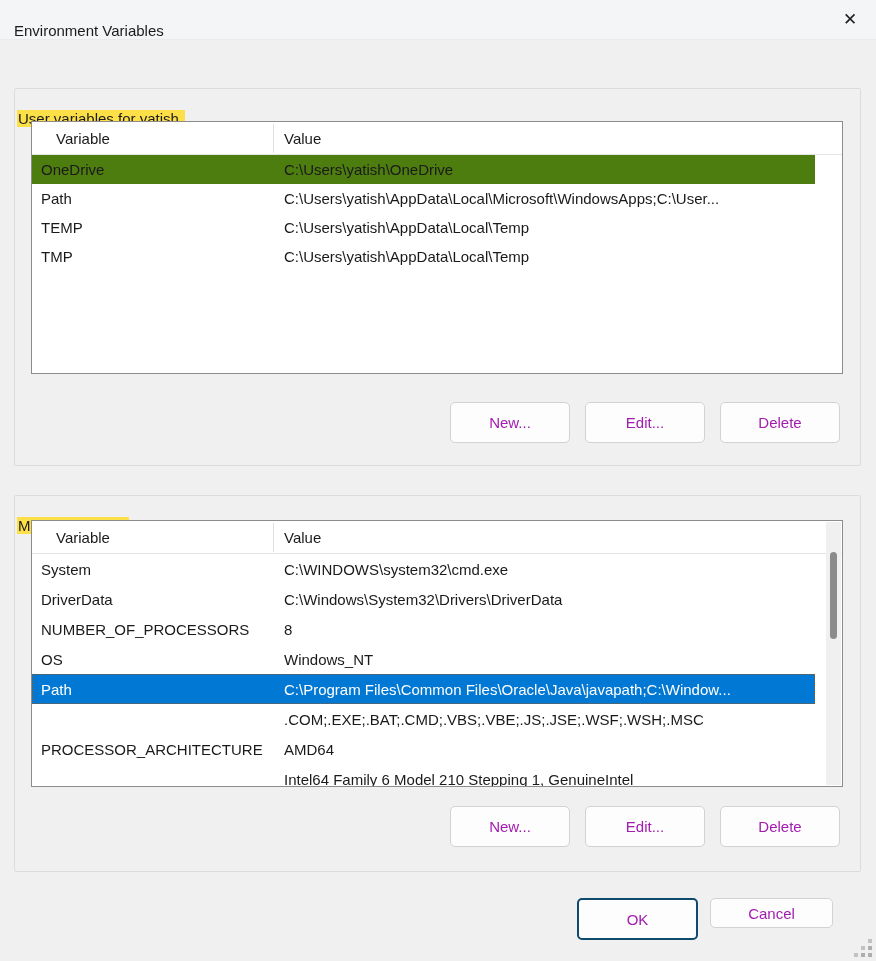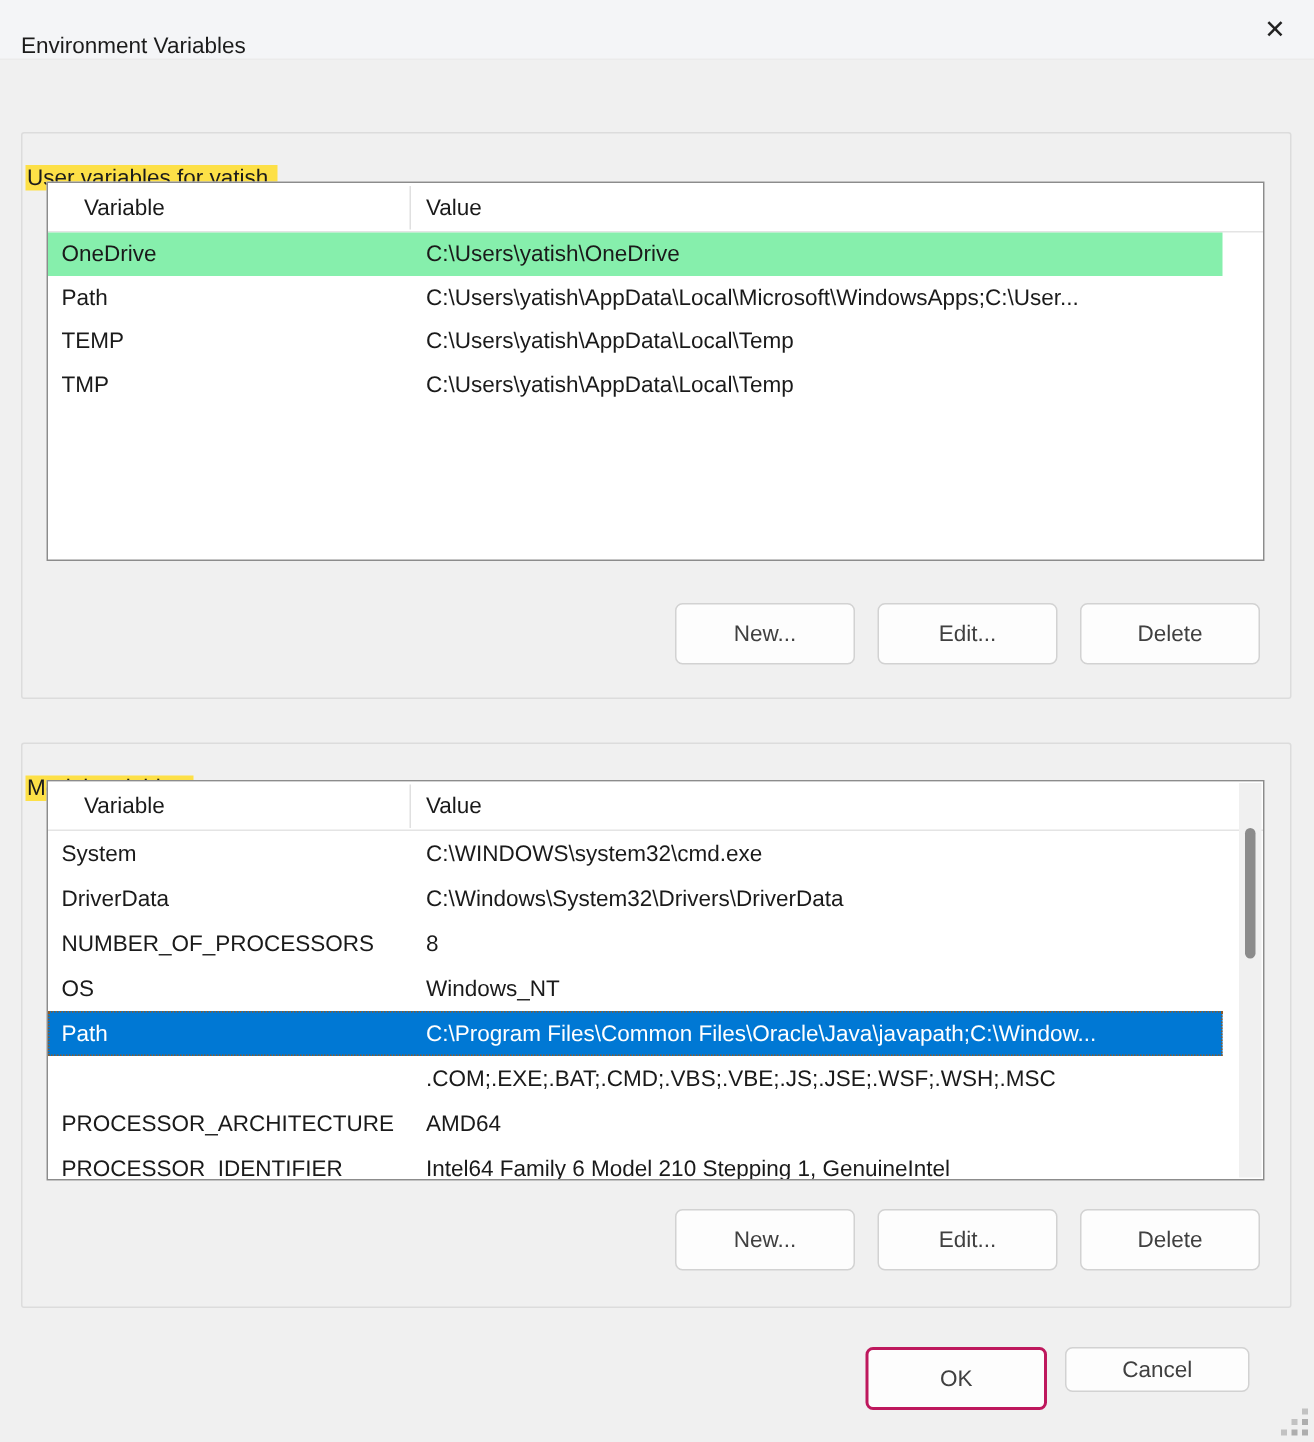--- a/index.html
+++ b/index.html
@@ -66,50 +66,50 @@
   }
   .lv-user .row { height:29px; }
   .lv-sys  .row { height:30px; }
   .row .cell {
     position:absolute; top:0; bottom:0;
     display:flex; align-items:center;
     overflow:hidden; white-space:nowrap;
   }
   .row .c-var { left:9px;  width:232px; }
   .row .c-val { left:252px; width:531px; }
-  .row.sel-inactive { background:#86efac; }
+  .row.sel-inactive { background:#4d7c0f; }
   .row.sel-active   { background:#0078d4; color:#ffffff; outline:1px dotted #8c5a28; outline-offset:-1px; }
 
   
   .scrollbar {
     position:absolute; top:1px; bottom:1px; right:1px; width:15px;
     background:#f0f0f0;
   }
   .scroll-thumb {
     position:absolute; left:4px; top:30px; width:7px; height:87px;
     background:#8b8b8b; border-radius:4px;
   }
 
   
   .btn {
     position:absolute; width:120px; height:41px;
     background:#fdfdfd; border:1px solid #d2d2d2; border-radius:5px;
     display:flex; align-items:center; justify-content:center;
-    font-size:15px; color:#404040; cursor:default;
+    font-size:15px; color:#a21caf; cursor:default;
   }
   .btns-user .b-new    { left:450px; top:402px; }
   .btns-user .b-edit   { left:585px; top:402px; }
   .btns-user .b-delete { left:720px; top:402px; }
   .btns-sys  .b-new    { left:450px; top:806px; }
   .btns-sys  .b-edit   { left:585px; top:806px; }
   .btns-sys  .b-delete { left:720px; top:806px; }
 
   .b-ok {
     left:577px; top:898px; width:121px; height:42px;
-    border:2px solid #be185d;
+    border:2px solid #0c4a6e;
   }
   .b-cancel { left:710px; top:898px; width:123px; height:30px; }
 
   
   .sizegrip { position:absolute; right:3px; bottom:3px; width:22px; height:22px; }
   .sizegrip i {
     position:absolute; width:4px; height:4px; background:#aeaeae; display:block;
   }
   .sizegrip i:nth-child(1){ right:1px;  bottom:15px; background:#c2c2c2; }
   .sizegrip i:nth-child(2){ right:1px;  bottom:8px; }
@@ -196,21 +196,20 @@
       <span class="cell c-val">C:\Program Files\Common Files\Oracle\Java\javapath;C:\Window...</span>
     </div>
     <div class="row">
       <span class="cell c-val">.COM;.EXE;.BAT;.CMD;.VBS;.VBE;.JS;.JSE;.WSF;.WSH;.MSC</span>
     </div>
     <div class="row">
       <span class="cell c-var">PROCESSOR_ARCHITECTURE</span>
       <span class="cell c-val">AMD64</span>
     </div>
     <div class="row">
-      <span class="cell c-var">PROCESSOR_IDENTIFIER</span>
       <span class="cell c-val">Intel64 Family 6 Model 210 Stepping 1, GenuineIntel</span>
     </div>
   </div>
   <div class="scrollbar">
     <div class="scroll-thumb"></div>
   </div>
 </div>
 
 <div class="btns-sys">
   <div class="btn b-new">New...</div>

